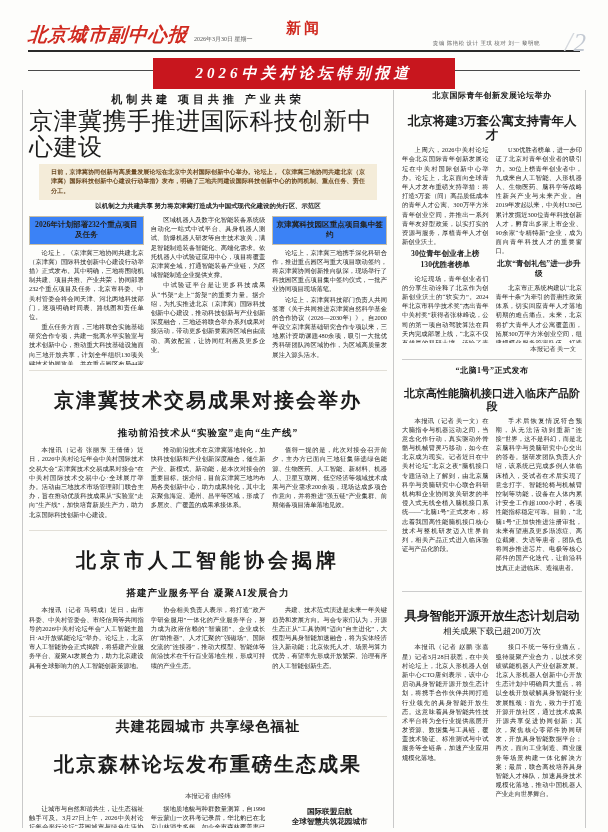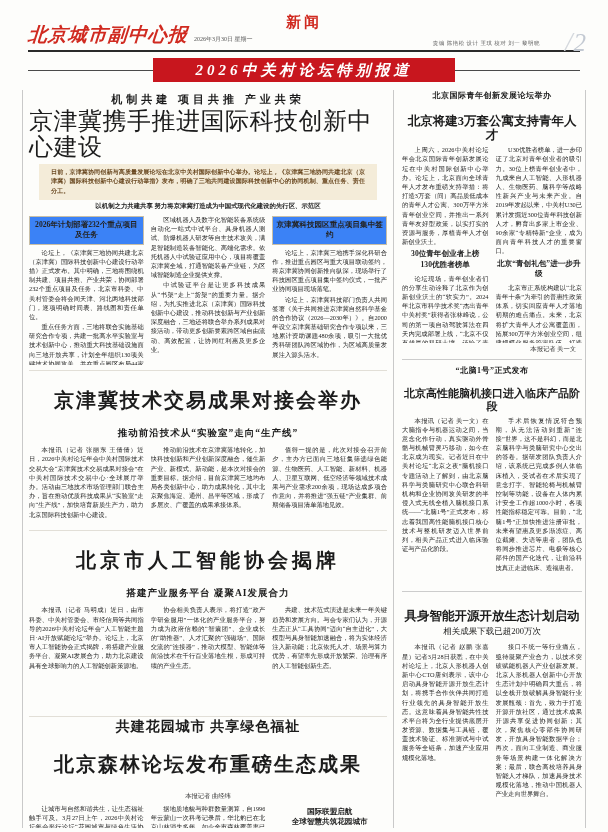--- a/index.html
+++ b/index.html
@@ -4,29 +4,29 @@
 <style>
   html,body{margin:0;padding:0;}
   body{width:608px;height:832px;position:relative;background:#fdfdfb;overflow:hidden;
        font-family:"Liberation Serif","DejaVu Serif",serif;color:#1c1c1c;}
   
   .header{position:absolute;left:28px;right:28px;top:26px;height:24px;border-bottom:2px solid #2a2a2a;}
   .mast{position:absolute;left:0;bottom:2px;display:flex;align-items:baseline;gap:6px;}
   .mast-name{font-size:19px;font-weight:bold;font-style:italic;color:#d02a20;letter-spacing:1px;
              transform:skewX(-4deg);white-space:nowrap;}
   .mast-date{font-size:6px;color:#555;white-space:nowrap;}
-  .sec-label{position:absolute;left:50%;transform:translateX(-50%);bottom:18px;font-size:15px;
+  .sec-label{position:absolute;left:50%;transform:translateX(-50%);bottom:12px;font-size:15px;
              font-weight:900;color:#d02a20;letter-spacing:3px;}
   .credits{position:absolute;right:40px;bottom:3px;font-size:5.5px;color:#666;letter-spacing:.5px;}
   .folio{position:absolute;right:-6px;bottom:-6px;font-size:25px;font-style:italic;color:#c3c9d2;line-height:1;}
   .folio::before{content:"/";font-size:27px;color:#d4d8dd;margin-right:1px;font-weight:300;}
   
   .banner-row{position:absolute;left:28px;right:28px;top:58px;height:24px;}
   .banner-row::before{content:"";position:absolute;left:0;right:0;top:50%;border-top:1px solid #4a4a4a;}
-  .banner{position:relative;z-index:1;width:302px;height:24px;margin:0 auto;background:#c8161e;
+  .banner{position:relative;z-index:1;width:302px;height:31px;margin:0 auto;background:#c8161e;
           color:#fff;display:flex;align-items:center;justify-content:center;font-weight:bold;
           font-style:italic;font-size:15px;letter-spacing:4px;}
   
   .main{position:absolute;left:22px;right:22px;top:90px;bottom:4px;display:flex;
         border-left:1px solid #c9c9c9;border-right:1px solid #c9c9c9;overflow:hidden;}
   .left-area{flex:0 0 358px;padding:0 6px;overflow:hidden;}
   .mid-rule{width:1px;background:#c9c9c9;}
   .right-rail{flex:1;padding:0 3px 0 8px;overflow:hidden;}
   
   .cols{display:flex;gap:7px;}

